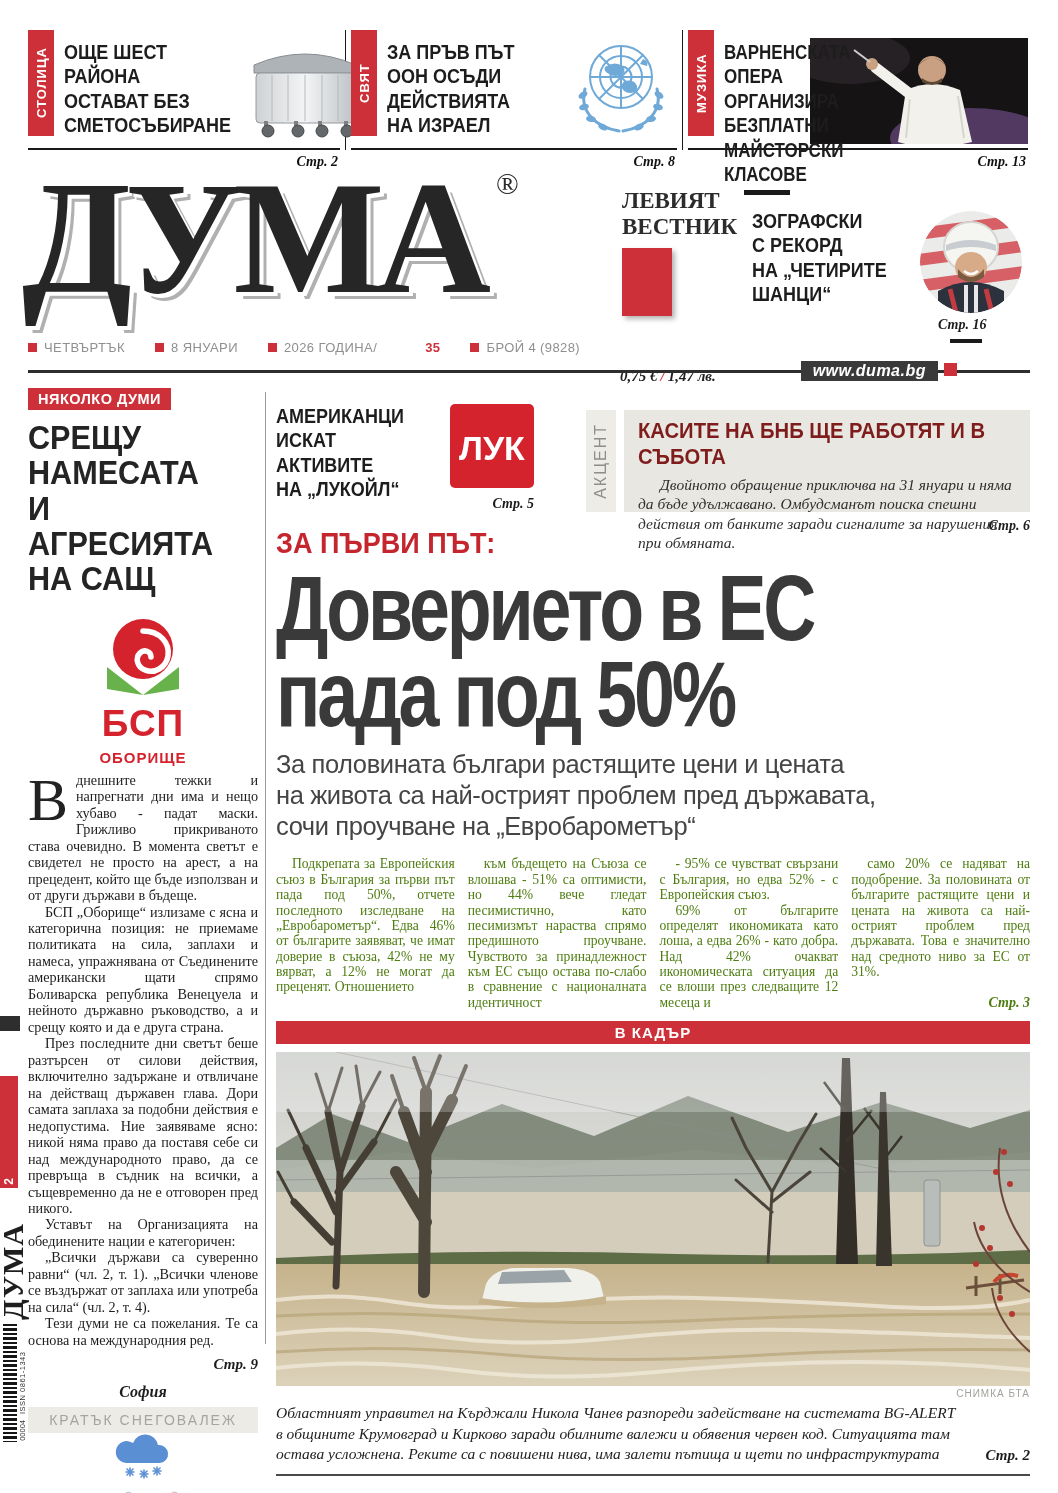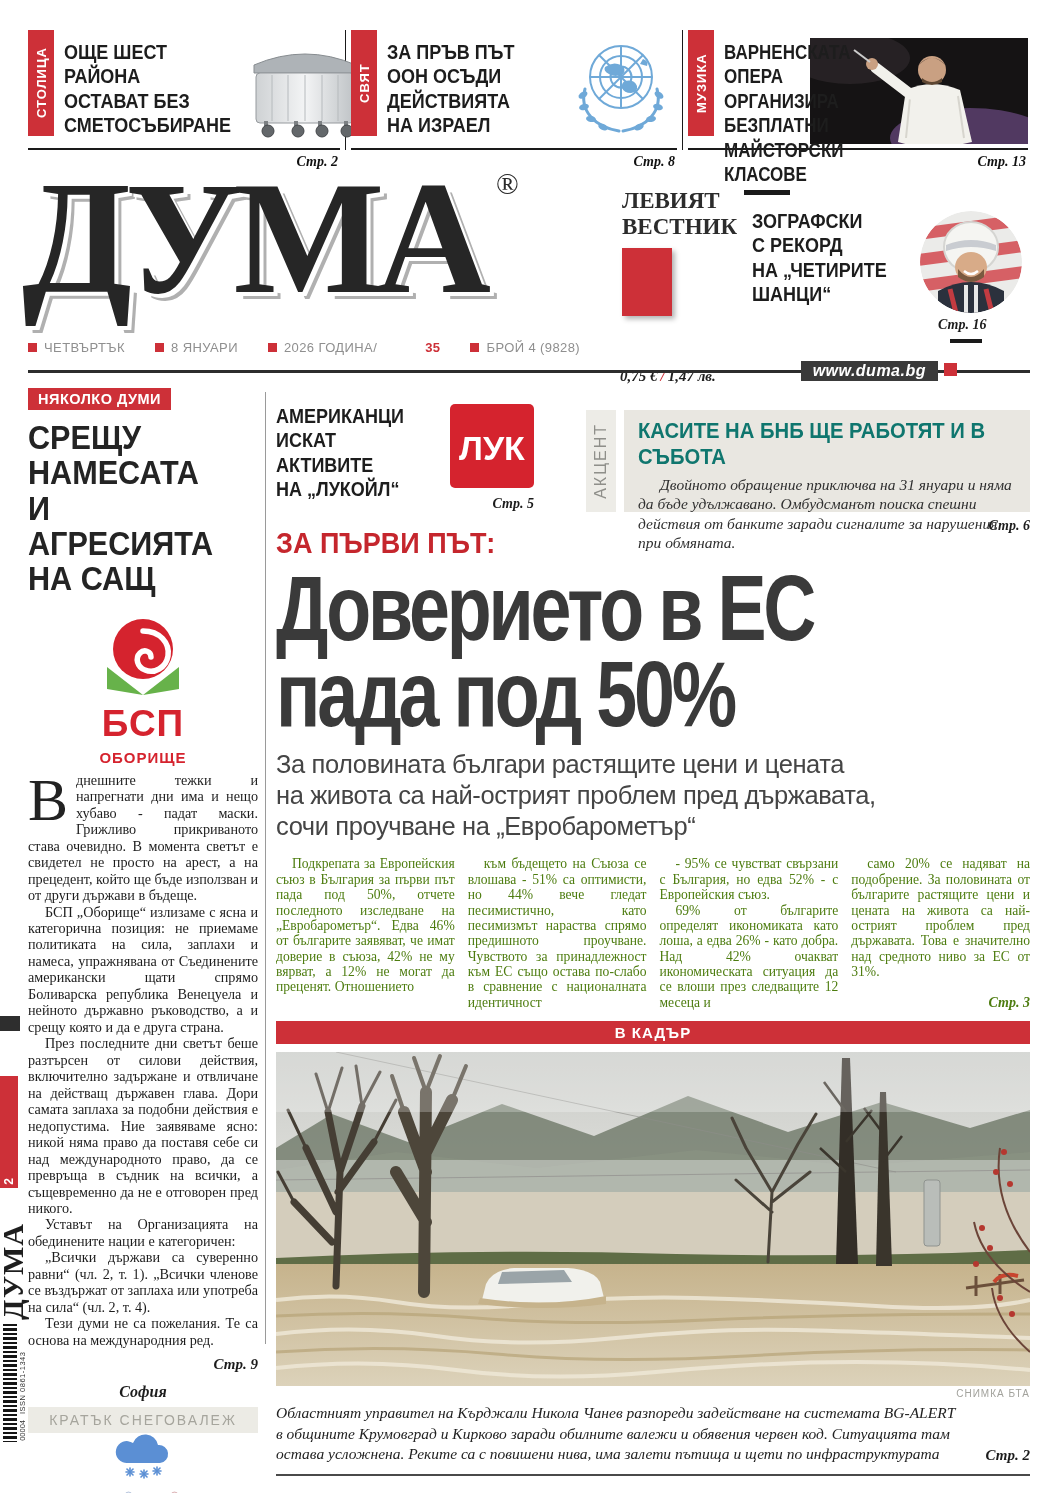--- a/index.html
+++ b/index.html
@@ -102,21 +102,21 @@
   .luk{display:flex;width:300px;}
   .luk-title{font-size:20px;font-weight:700;line-height:1.22;color:#1d1d1d;width:168px;}
   .luk-right{display:flex;flex-direction:column;align-items:center;margin-left:6px;}
   .luk-page{margin-top:8px;font-family:"Liberation Serif",serif;font-style:italic;font-weight:700;
             font-size:14px;align-self:flex-end;}
   .akcent-strip{width:30px;height:102px;background:#edece7;margin-left:10px;display:flex;
                 align-items:center;justify-content:center;flex-shrink:0;}
   .akcent-strip span{writing-mode:vertical-rl;transform:rotate(180deg);color:#8f8f8a;
                      font-size:16px;letter-spacing:2px;}
   .akcent-box{margin-left:8px;flex:1;background:#e9e7e1;padding:8px 14px 6px;position:relative;height:102px;}
-  .akcent-box h3{margin:0;font-size:22px;color:#0f766e;}
+  .akcent-box h3{margin:0;font-size:22px;color:#7f1d1d;}
   .akcent-box h3 .cond{transform:scaleX(.92);}
   .akcent-box p{margin:5px 0 0;font-family:"Liberation Serif",serif;font-style:italic;font-size:15.5px;
                 line-height:1.25;color:#2f2f2f;text-indent:22px;}
   .akcent-page{position:absolute;right:0;top:108px;font-family:"Liberation Serif",serif;
                font-style:italic;font-weight:700;font-size:14px;}
   .kicker{margin-top:16px;font-size:30px;font-weight:700;color:#c5262d;line-height:1;}
   .headline{margin-top:8px;font-size:92px;font-weight:700;line-height:.93;letter-spacing:-4px;color:#3a3a3a;}
   .headline .cond{transform:scaleX(.8);}
   .subhead{margin-top:12px;font-size:25.5px;line-height:1.22;color:#454545;white-space:pre-line;
            letter-spacing:-.4px;}

